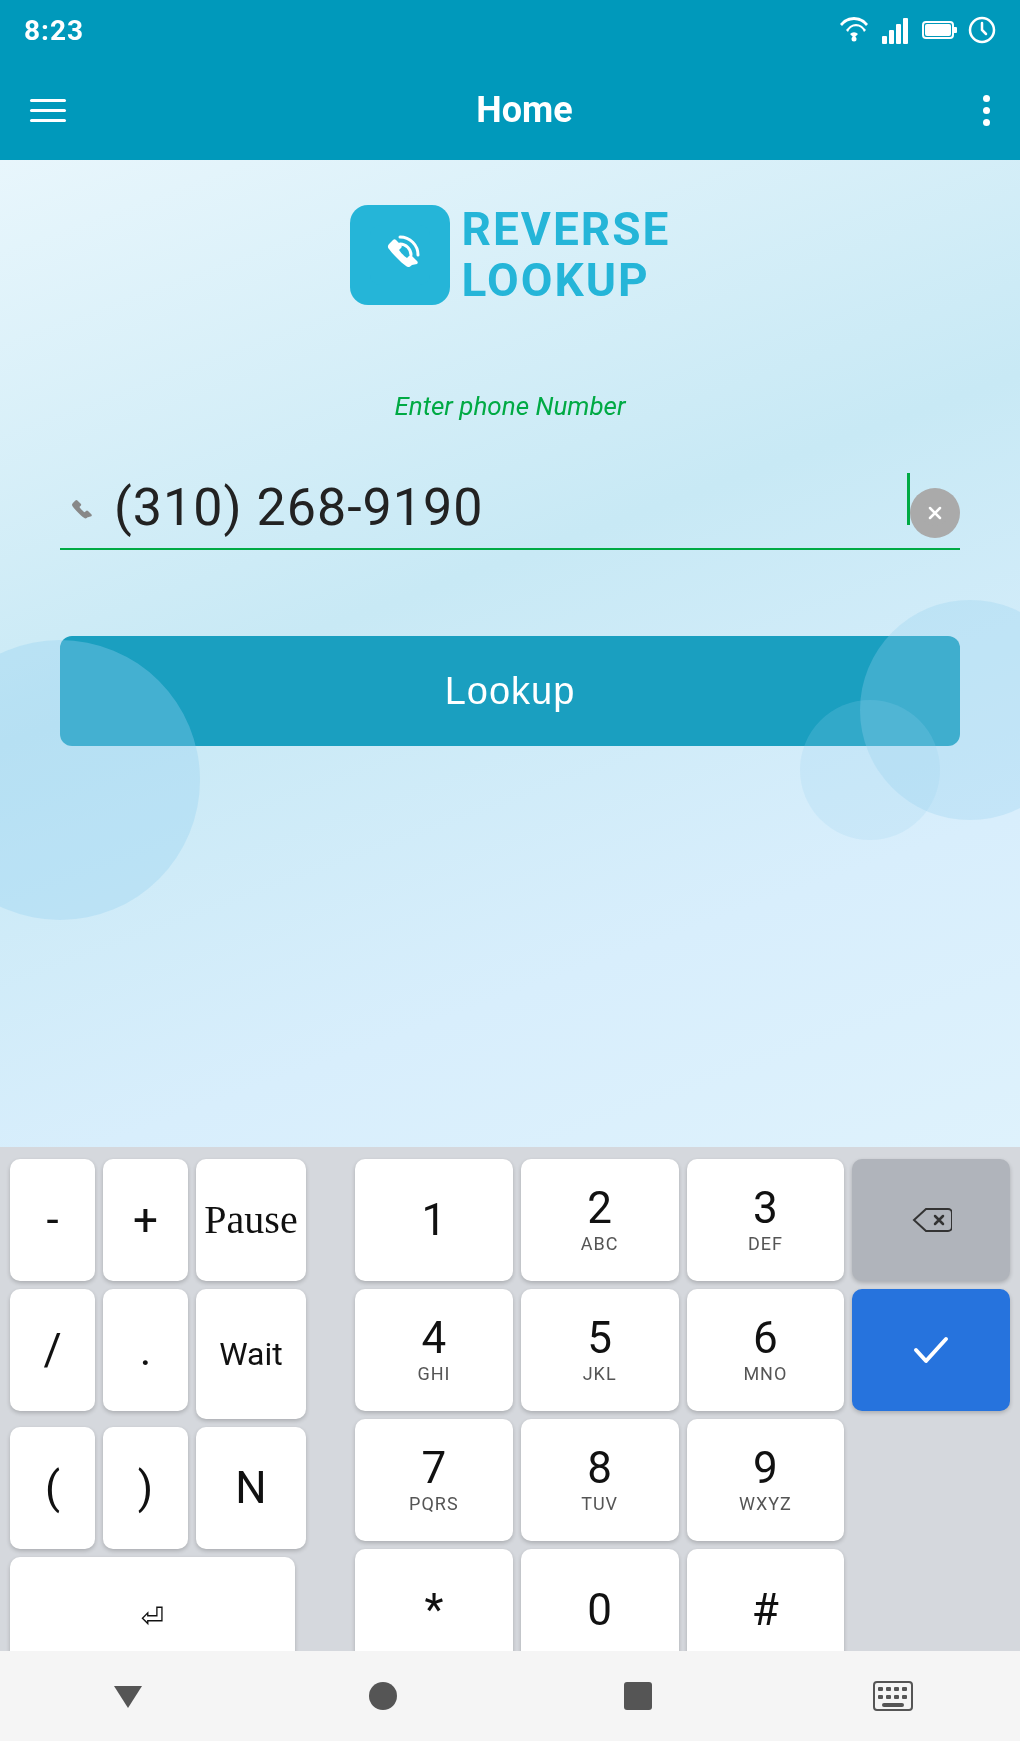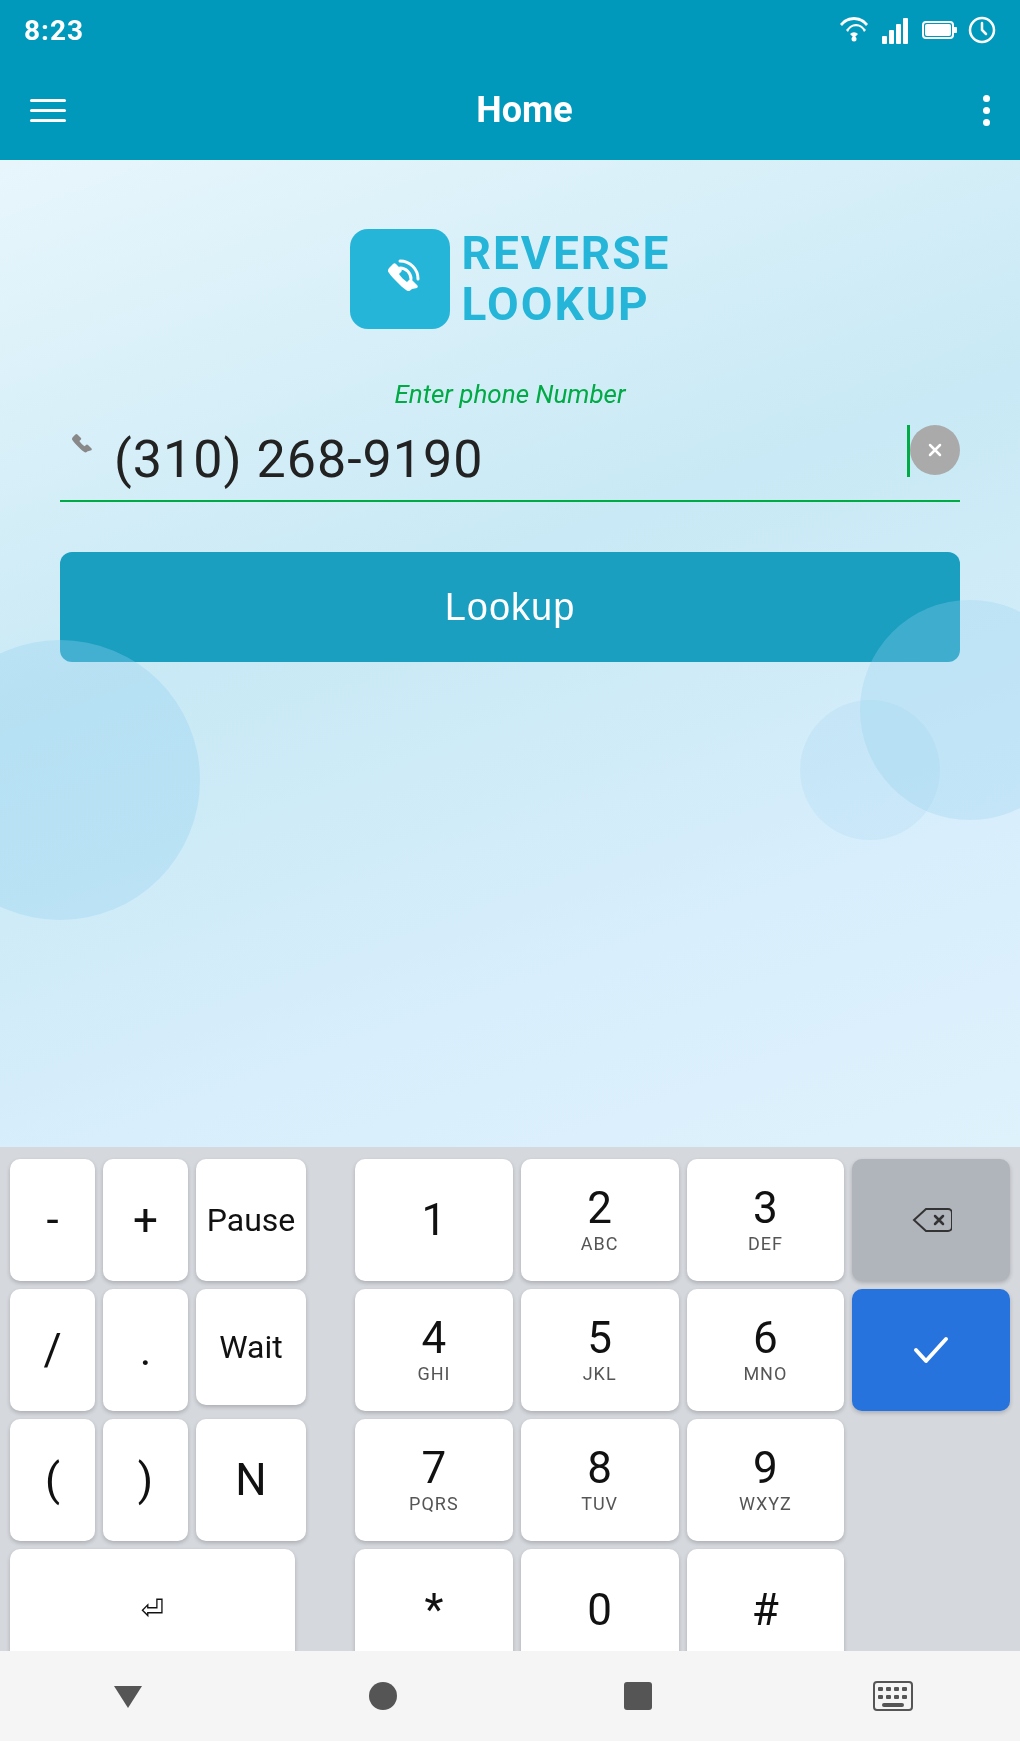--- a/index.html
+++ b/index.html
@@ -80,22 +80,23 @@
 
     
     .main-content {
       width: 100%;
       height: 1090px;
       background: linear-gradient(160deg, #e8f6fc 0%, #c8e9f5 40%, #d8eefc 70%, #e0f3fc 100%);
       position: relative;
       display: flex;
       flex-direction: column;
       align-items: center;
-      padding-top: 68px;
+      padding-top: 44px;
       overflow: hidden;
+      gap: 36px;
     }
 
     
     .circle-left {
       position: absolute;
       left: -80px;
       top: 480px;
       width: 280px;
       height: 280px;
       background: rgba(150, 210, 240, 0.35);
@@ -165,21 +166,21 @@
       color: #00aa44;
       margin-bottom: 16px;
       text-align: center;
       font-style: italic;
     }
 
     
     .phone-input-row {
       width: 900px;
       display: flex;
-      align-items: flex-start;
+      align-items: flex-end;
       border-bottom: 2.5px solid #00aa44;
       padding-bottom: 10px;
       margin-bottom: 50px;
       position: relative;
     }
     .phone-icon {
       color: #888;
       font-size: 36px;
       margin-right: 16px;
     }
@@ -433,31 +434,31 @@
 
     <div class="keyboard-left">
       <div class="keyboard-row">
         <div class="key" style="width:85px;height:122px;">
             <span class="key-main">-</span>
           </div>
         <div class="key" style="width:85px;height:122px;">
             <span class="key-main">+</span>
           </div>
         <div class="key" style="width:110px;height:122px;">
-            <span class="key-main" style="font-size:32px;">Pause</span>
+            <span class="key-main" style="font-size:40px;font-family:Liberation Serif, serif;">Pause</span>
           </div>
       </div>
       <div class="keyboard-row">
         <div class="key" style="width:85px;height:122px;">
             <span class="key-main">/</span>
           </div>
         <div class="key" style="width:85px;height:122px;">
             <span class="key-main">.</span>
           </div>
-        <div class="key" style="width:110px;height:116px;">
+        <div class="key" style="width:110px;height:130px;">
             <span class="key-main" style="font-size:32px;">Wait</span>
           </div>
       </div>
       <div class="keyboard-row">
         <div class="key" style="width:85px;height:122px;">
             <span class="key-main">(</span>
           </div>
         <div class="key" style="width:85px;height:122px;">
             <span class="key-main">)</span>
           </div>

